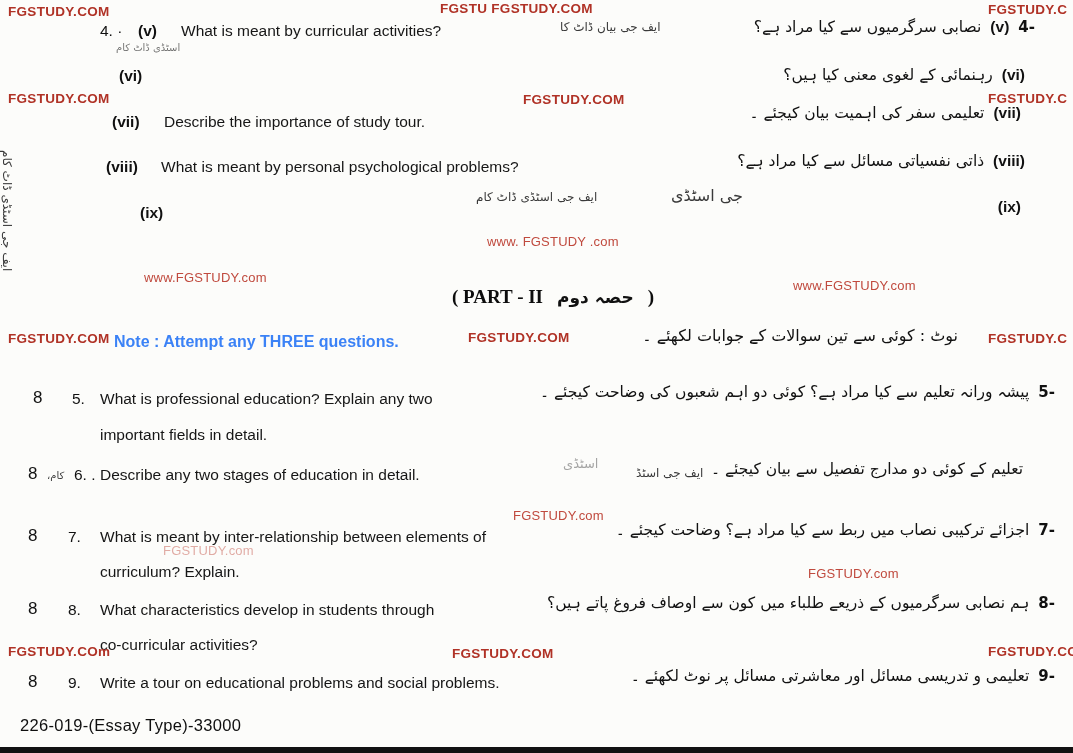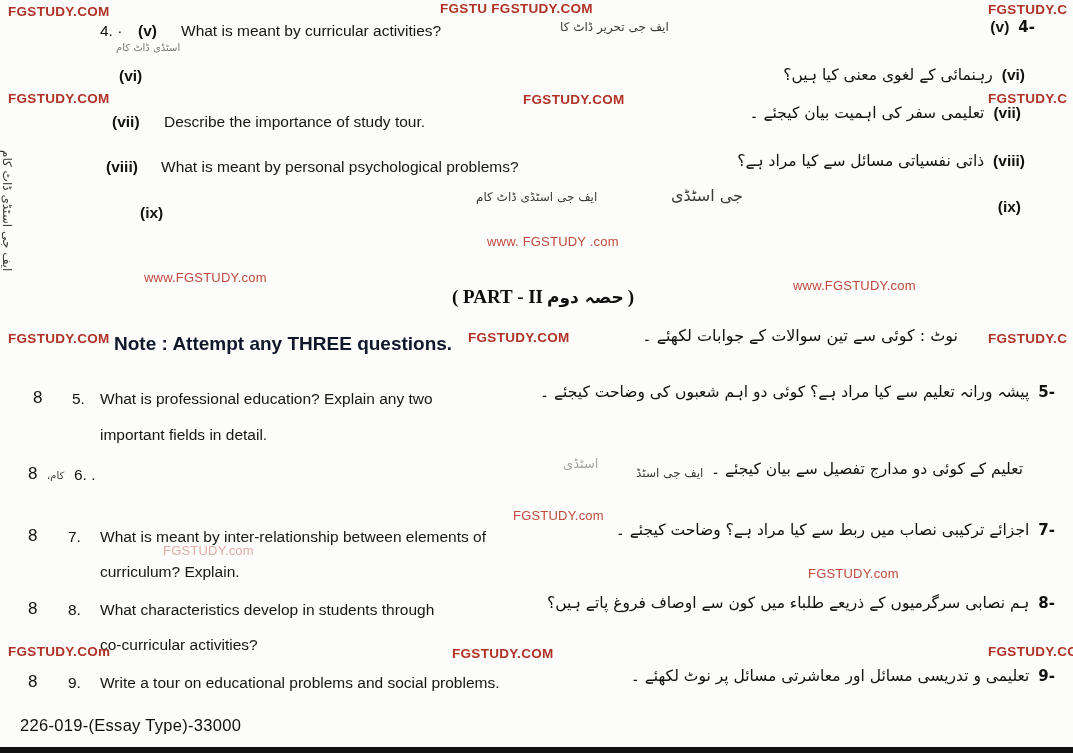--- a/index.html
+++ b/index.html
@@ -28,25 +28,25 @@
     font-family:"DejaVu Sans", sans-serif;
     direction:rtl;font-size:15.5px;color:#111;
   }
   .urdu-row{
     position:absolute;direction:rtl;display:flex;
     align-items:center;gap:9px;white-space:nowrap;
   }
   .ur-num{font-size:15px;font-weight:bold;color:#111;font-family:"DejaVu Sans", sans-serif;}
   .marks{font-size:17px;color:#111;}
   .qnum{font-size:15.5px;color:#111;}
-  .note{font-size:19px;font-weight:bold;color:#0f172a;}
+  .note{font-size:16px;font-weight:bold;color:#3b82f6;}
   .part-head{
     font-family:"Liberation Serif", serif;
     font-size:19px;font-weight:bold;color:#0d0d0d;
-    display:flex;align-items:center;gap:4px;
+    display:flex;align-items:center;gap:14px;
   }
   .part-head .urdu{font-size:17px;font-weight:bold;}
   .vert-wm{
     transform:rotate(90deg);transform-origin:left top;
   }
   .bottom-bar{
     position:absolute;left:0;right:0;bottom:0;height:6px;background:#121212;
   }
   .footer-code{font-size:16.5px;color:#0f0f0f;letter-spacing:.3px;}
 </style>
@@ -55,21 +55,21 @@
 
 <div class="page">
 
   <div class="abs wm" style="left:8px;top:4px">FGSTUDY.COM</div>
   <div class="abs wm" style="left:440px;top:1px">FGSTU FGSTUDY.COM</div>
   <div class="abs wm" style="left:988px;top:2px">FGSTUDY.C</div>
 
   <div class="abs qnum" style="left:100px;top:22px">4. ·</div>
   <div class="abs q-label" style="left:138px;top:22px">(v)</div>
   <div class="abs en-q" style="left:181px;top:22px">What is meant by curricular activities?</div>
-  <div class="abs wm-urdu" style="left:560px;top:20px;font-size:12px">ایف جی تحریر ڈاٹ کا</div>
+  <div class="abs wm-urdu" style="left:560px;top:20px;font-size:12px">ایف جی بیان ڈاٹ کا</div>
   <div class="abs wm-urdu" style="left:116px;top:42px;font-size:10px;opacity:.7">اسٹڈی ڈاٹ کام</div>
 
   <div class="abs q-label" style="left:119px;top:67px">(vi)</div>
 
   <div class="abs wm" style="left:8px;top:91px">FGSTUDY.COM</div>
   <div class="abs wm" style="left:523px;top:92px">FGSTUDY.COM</div>
   <div class="abs wm" style="left:988px;top:91px">FGSTUDY.C</div>
 
   <div class="abs q-label" style="left:112px;top:113px">(vii)</div>
   <div class="abs en-q" style="left:164px;top:113px">Describe the importance of study tour.</div>
@@ -78,20 +78,21 @@
   <div class="abs en-q" style="left:161px;top:158px">What is meant by personal psychological problems?</div>
 
   <div class="abs wm-urdu vert-wm" style="left:14px;top:150px;font-size:12px">ایف جی اسٹڈی ڈاٹ کام</div>
 
   <div class="abs wm-urdu" style="left:476px;top:190px;font-size:12px">ایف جی اسٹڈی ڈاٹ کام</div>
   <div class="abs q-label" style="left:140px;top:204px">(ix)</div>
 
   <div class="urdu-row" style="right:38px;top:18px">
     <span class="ur-num">-4</span>
     <span class="q-label">(v)</span>
+    <span class="urdu">نصابی سرگرمیوں سے کیا مراد ہے؟</span>
   </div>
   <div class="urdu-row" style="right:48px;top:66px">
     <span class="q-label">(vi)</span>
     <span class="urdu">رہنمائی کے لغوی معنی کیا ہیں؟</span>
   </div>
   <div class="urdu-row" style="right:52px;top:104px">
     <span class="q-label">(vii)</span>
     <span class="urdu">تعلیمی سفر کی اہمیت بیان کیجئے ۔</span>
   </div>
   <div class="urdu-row" style="right:48px;top:152px">
@@ -126,20 +127,21 @@
   <div class="abs en-q" style="left:100px;top:390px">What is professional education? Explain any two</div>
   <div class="abs en-q" style="left:100px;top:426px">important fields in detail.</div>
   <div class="urdu-row" style="right:18px;top:383px">
     <span class="ur-num">-5</span>
     <span class="urdu">پیشہ ورانہ تعلیم سے کیا مراد ہے؟ کوئی دو اہم شعبوں کی وضاحت کیجئے ۔</span>
   </div>
 
   <div class="abs marks" style="left:28px;top:464px">8</div>
   <div class="abs wm-urdu" style="left:47px;top:470px;font-size:10px">کام،</div>
   <div class="abs qnum" style="left:74px;top:466px">6. .</div>
+  <div class="abs en-q" style="left:100px;top:466px">Describe any two stages of education in detail.</div>
   <div class="abs wm-urdu wm-faded" style="left:563px;top:456px;font-size:13px">اسٹڈی</div>
   <div class="abs wm-urdu" style="left:636px;top:466px;font-size:12px">ایف جی اسٹڈ</div>
   <div class="urdu-row" style="right:50px;top:460px">
     <span class="urdu">تعلیم کے کوئی دو مدارج تفصیل سے بیان کیجئے ۔</span>
   </div>
 
   <div class="abs wm-www" style="left:513px;top:508px">FGSTUDY.com</div>
   <div class="abs marks" style="left:28px;top:526px">8</div>
   <div class="abs qnum" style="left:68px;top:528px">7.</div>
   <div class="abs en-q" style="left:100px;top:528px">What is meant by inter-relationship between elements of</div>

